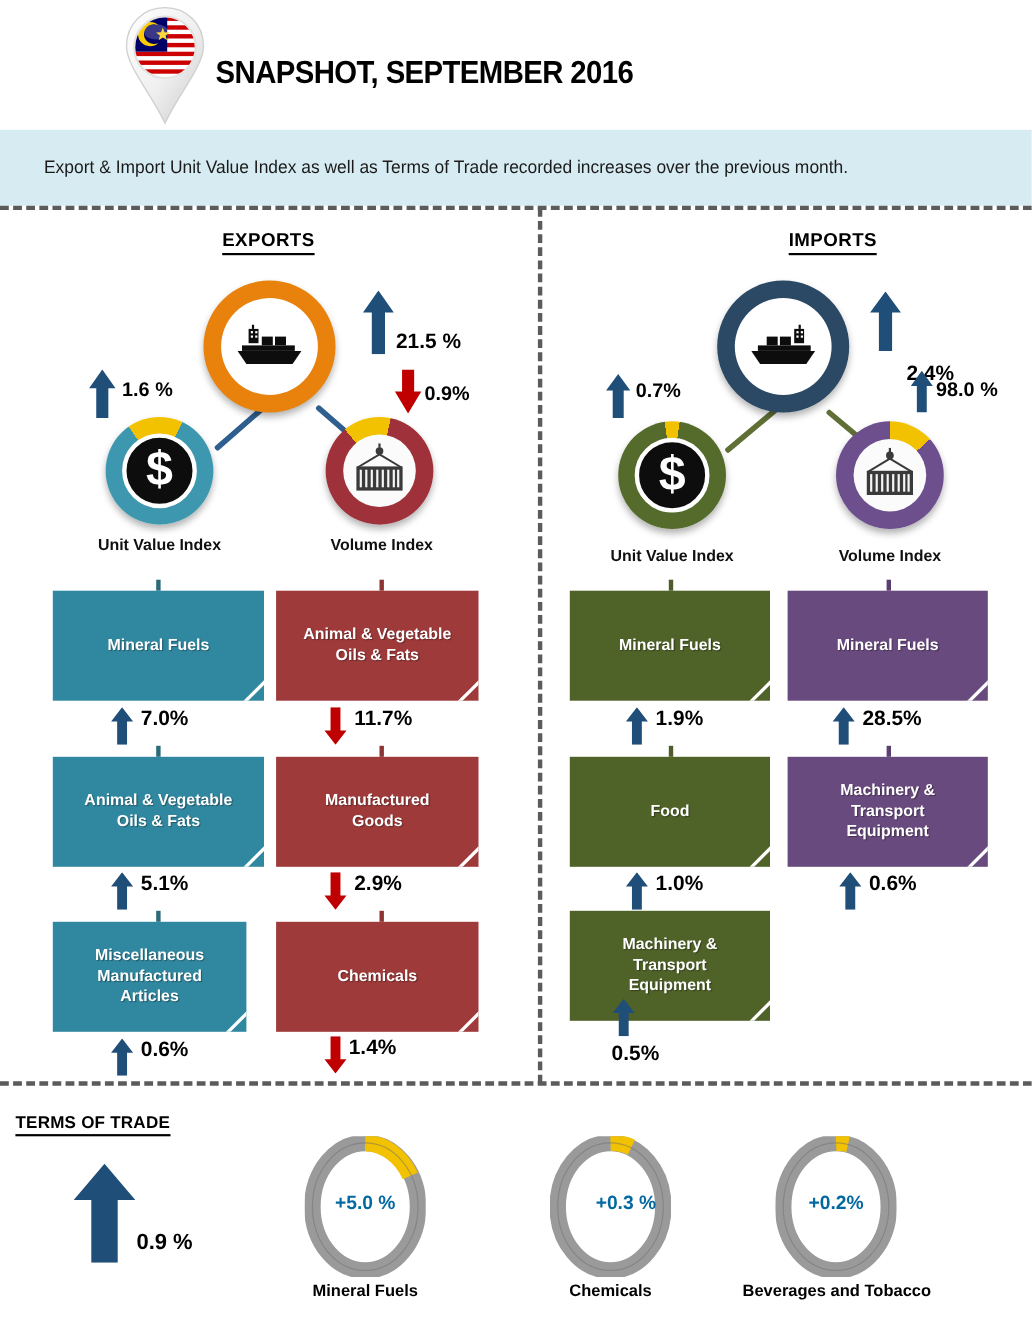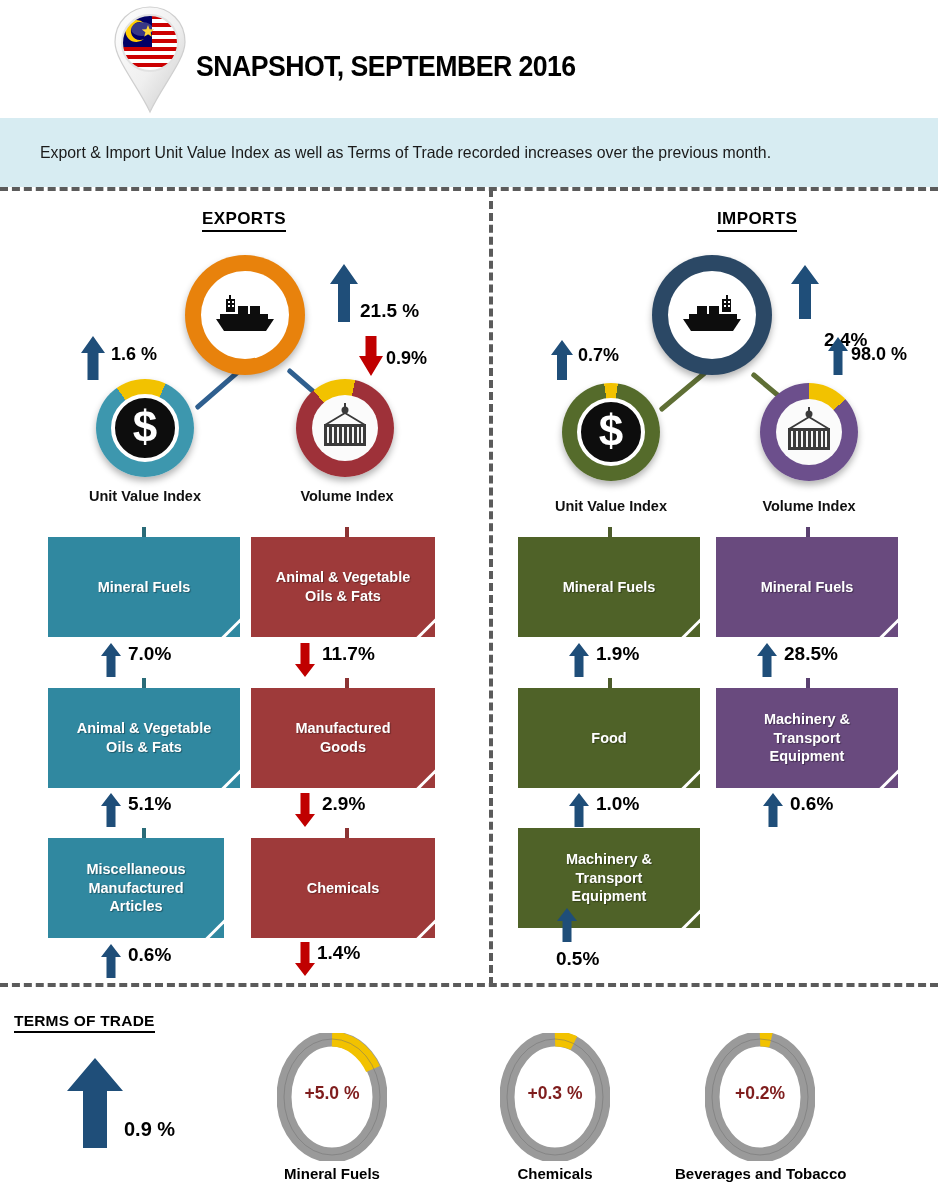--- a/index.html
+++ b/index.html
@@ -118,21 +118,21 @@
   #tot-title{
     left:14px;top:1012px;font-size:15.5px;font-weight:bold;color:#000;
     border-bottom:2px solid #000;padding-bottom:1px;letter-spacing:0.2px;
   }
   #tot-arrow{left:66px;top:1058px;}
   #tot-pct{left:124px;top:1118px;font-size:20px;font-weight:bold;color:#000;}
 
   .tot-donut{position:absolute;width:110px;height:128px;}
   .tot-value{
     position:absolute;left:0;width:110px;top:50px;text-align:center;
-    font-size:17.5px;font-weight:bold;color:#7f1d1d;
+    font-size:17.5px;font-weight:bold;color:#0369a1;
   }
   .tot-label{
     position:absolute;text-align:center;font-size:15px;font-weight:bold;color:#000;
     white-space:nowrap;top:1165px;
   }
 </style>
 </head>
 <body>
 
 <div class="abs" id="header"></div>
@@ -483,21 +483,21 @@
 <div class="tot-value" style="left:277px;top:1083px;">+5.0 %</div>
 <div class="tot-label" style="left:257px;width:150px;">Mineral Fuels</div>
 
 <div class="tot-donut" style="left:500px;top:1033px;">
   <svg width="110" height="128" viewBox="0 0 110 128">
     <ellipse cx="55" cy="64" rx="48" ry="58" fill="none" stroke="#9a9a9a" stroke-width="15"></ellipse>
     <path d="M55 6 A48 58 0 0 1 74 10" fill="none" stroke="#f2c200" stroke-width="15"></path>
     <ellipse cx="55" cy="64" rx="48" ry="58" fill="none" stroke="#6f6f6f" stroke-width="1" opacity="0.5"></ellipse>
   </svg>
 </div>
-<div class="tot-value" style="left:500px;top:1083px;">+0.3 %</div>
+<div class="tot-value" style="left:500px;top:1083px;padding-left:14px;">+0.3 %</div>
 <div class="tot-label" style="left:480px;width:150px;">Chemicals</div>
 
 <div class="tot-donut" style="left:705px;top:1033px;">
   <svg width="110" height="128" viewBox="0 0 110 128">
     <ellipse cx="55" cy="64" rx="48" ry="58" fill="none" stroke="#9a9a9a" stroke-width="15"></ellipse>
     <path d="M55 6 A48 58 0 0 1 66 7" fill="none" stroke="#f2c200" stroke-width="15"></path>
     <ellipse cx="55" cy="64" rx="48" ry="58" fill="none" stroke="#6f6f6f" stroke-width="1" opacity="0.5"></ellipse>
   </svg>
 </div>
 <div class="tot-value" style="left:705px;top:1083px;">+0.2%</div>

